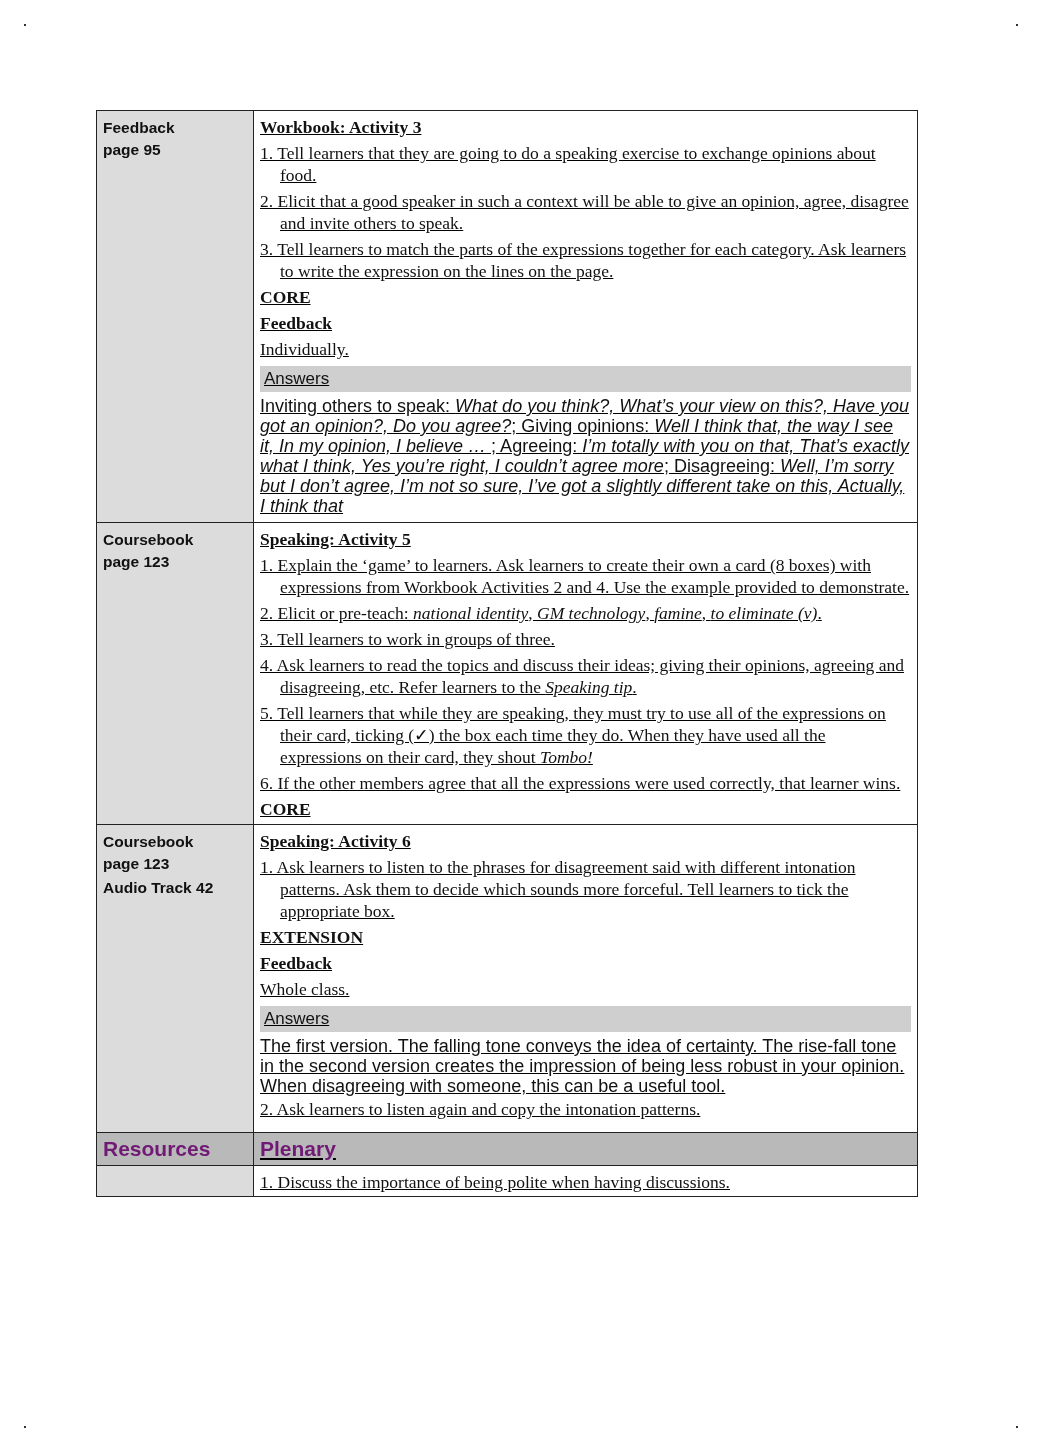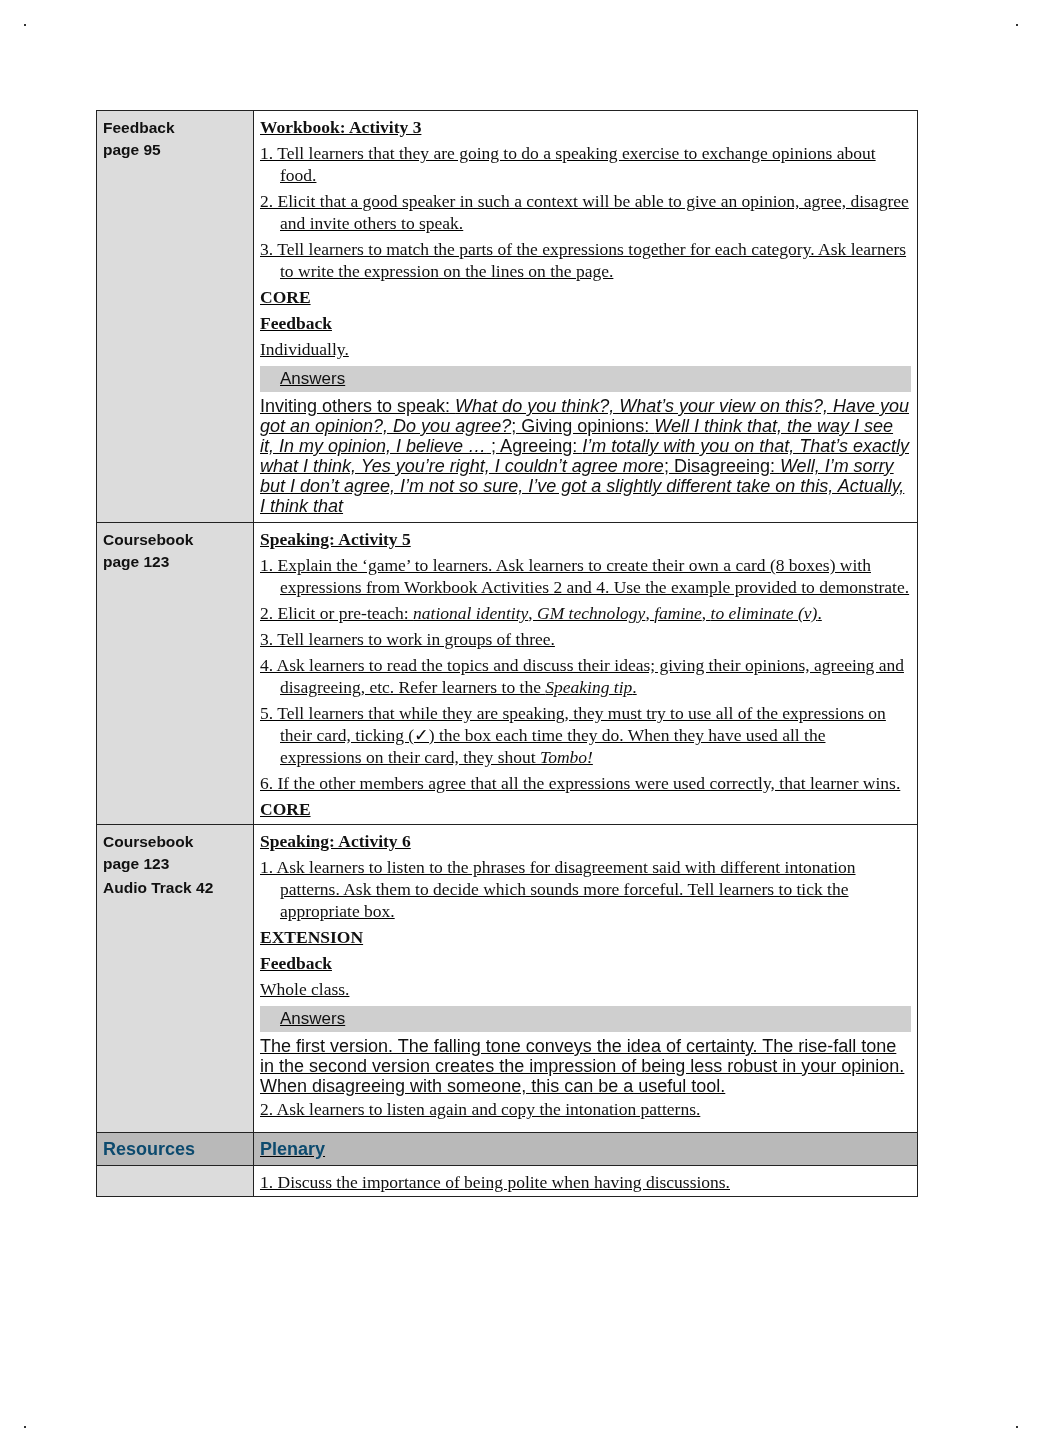--- a/index.html
+++ b/index.html
@@ -18,30 +18,30 @@
   }
   .res-label div { margin-bottom: 1px; }
   .res-label .extra { margin-top: 3px; }
   .content { padding: 5px 6px 4px 6px; }
   .serif { font-family: "Liberation Serif", serif; font-size: 17.5px; color: #111; line-height: 22px; }
   .heading { font-weight: bold; margin-bottom: 4px; }
   .item { padding-left: 20px; text-indent: -20px; margin-bottom: 4px; }
   .para { margin-bottom: 4px; }
   .answers-bar {
     background: #cfcfcf; font-family: "Liberation Sans", sans-serif; font-size: 17px;
-    color: #111; padding: 2px 20px; margin: 6px 0 4px 0; line-height: 22px;
+    color: #111; padding: 2px 4px; margin: 6px 0 4px 0; line-height: 22px;
   }
   .answers-text {
     font-family: "Liberation Sans", sans-serif; font-size: 18px; color: #111; line-height: 20px;
     margin-bottom: 2px;
   }
   .answers-text i { font-style: italic; }
   .plenary-row td { background: #b9b9b9; }
   .plenary-label {
-    font-family: "Liberation Sans", sans-serif; font-weight: bold; font-size: 18px; color: #0c4a6e;
+    font-family: "Liberation Sans", sans-serif; font-weight: bold; font-size: 21px; color: #701a75;
     padding: 5px 6px; line-height: 22px;
   }
 </style>
 </head>
 <body>
 
 <div class="corner" style="left:24px;top:24px;"></div>
 <div class="corner" style="left:1016px;top:24px;"></div>
 <div class="corner" style="left:24px;top:1426px;"></div>
 <div class="corner" style="left:1016px;top:1426px;"></div>

